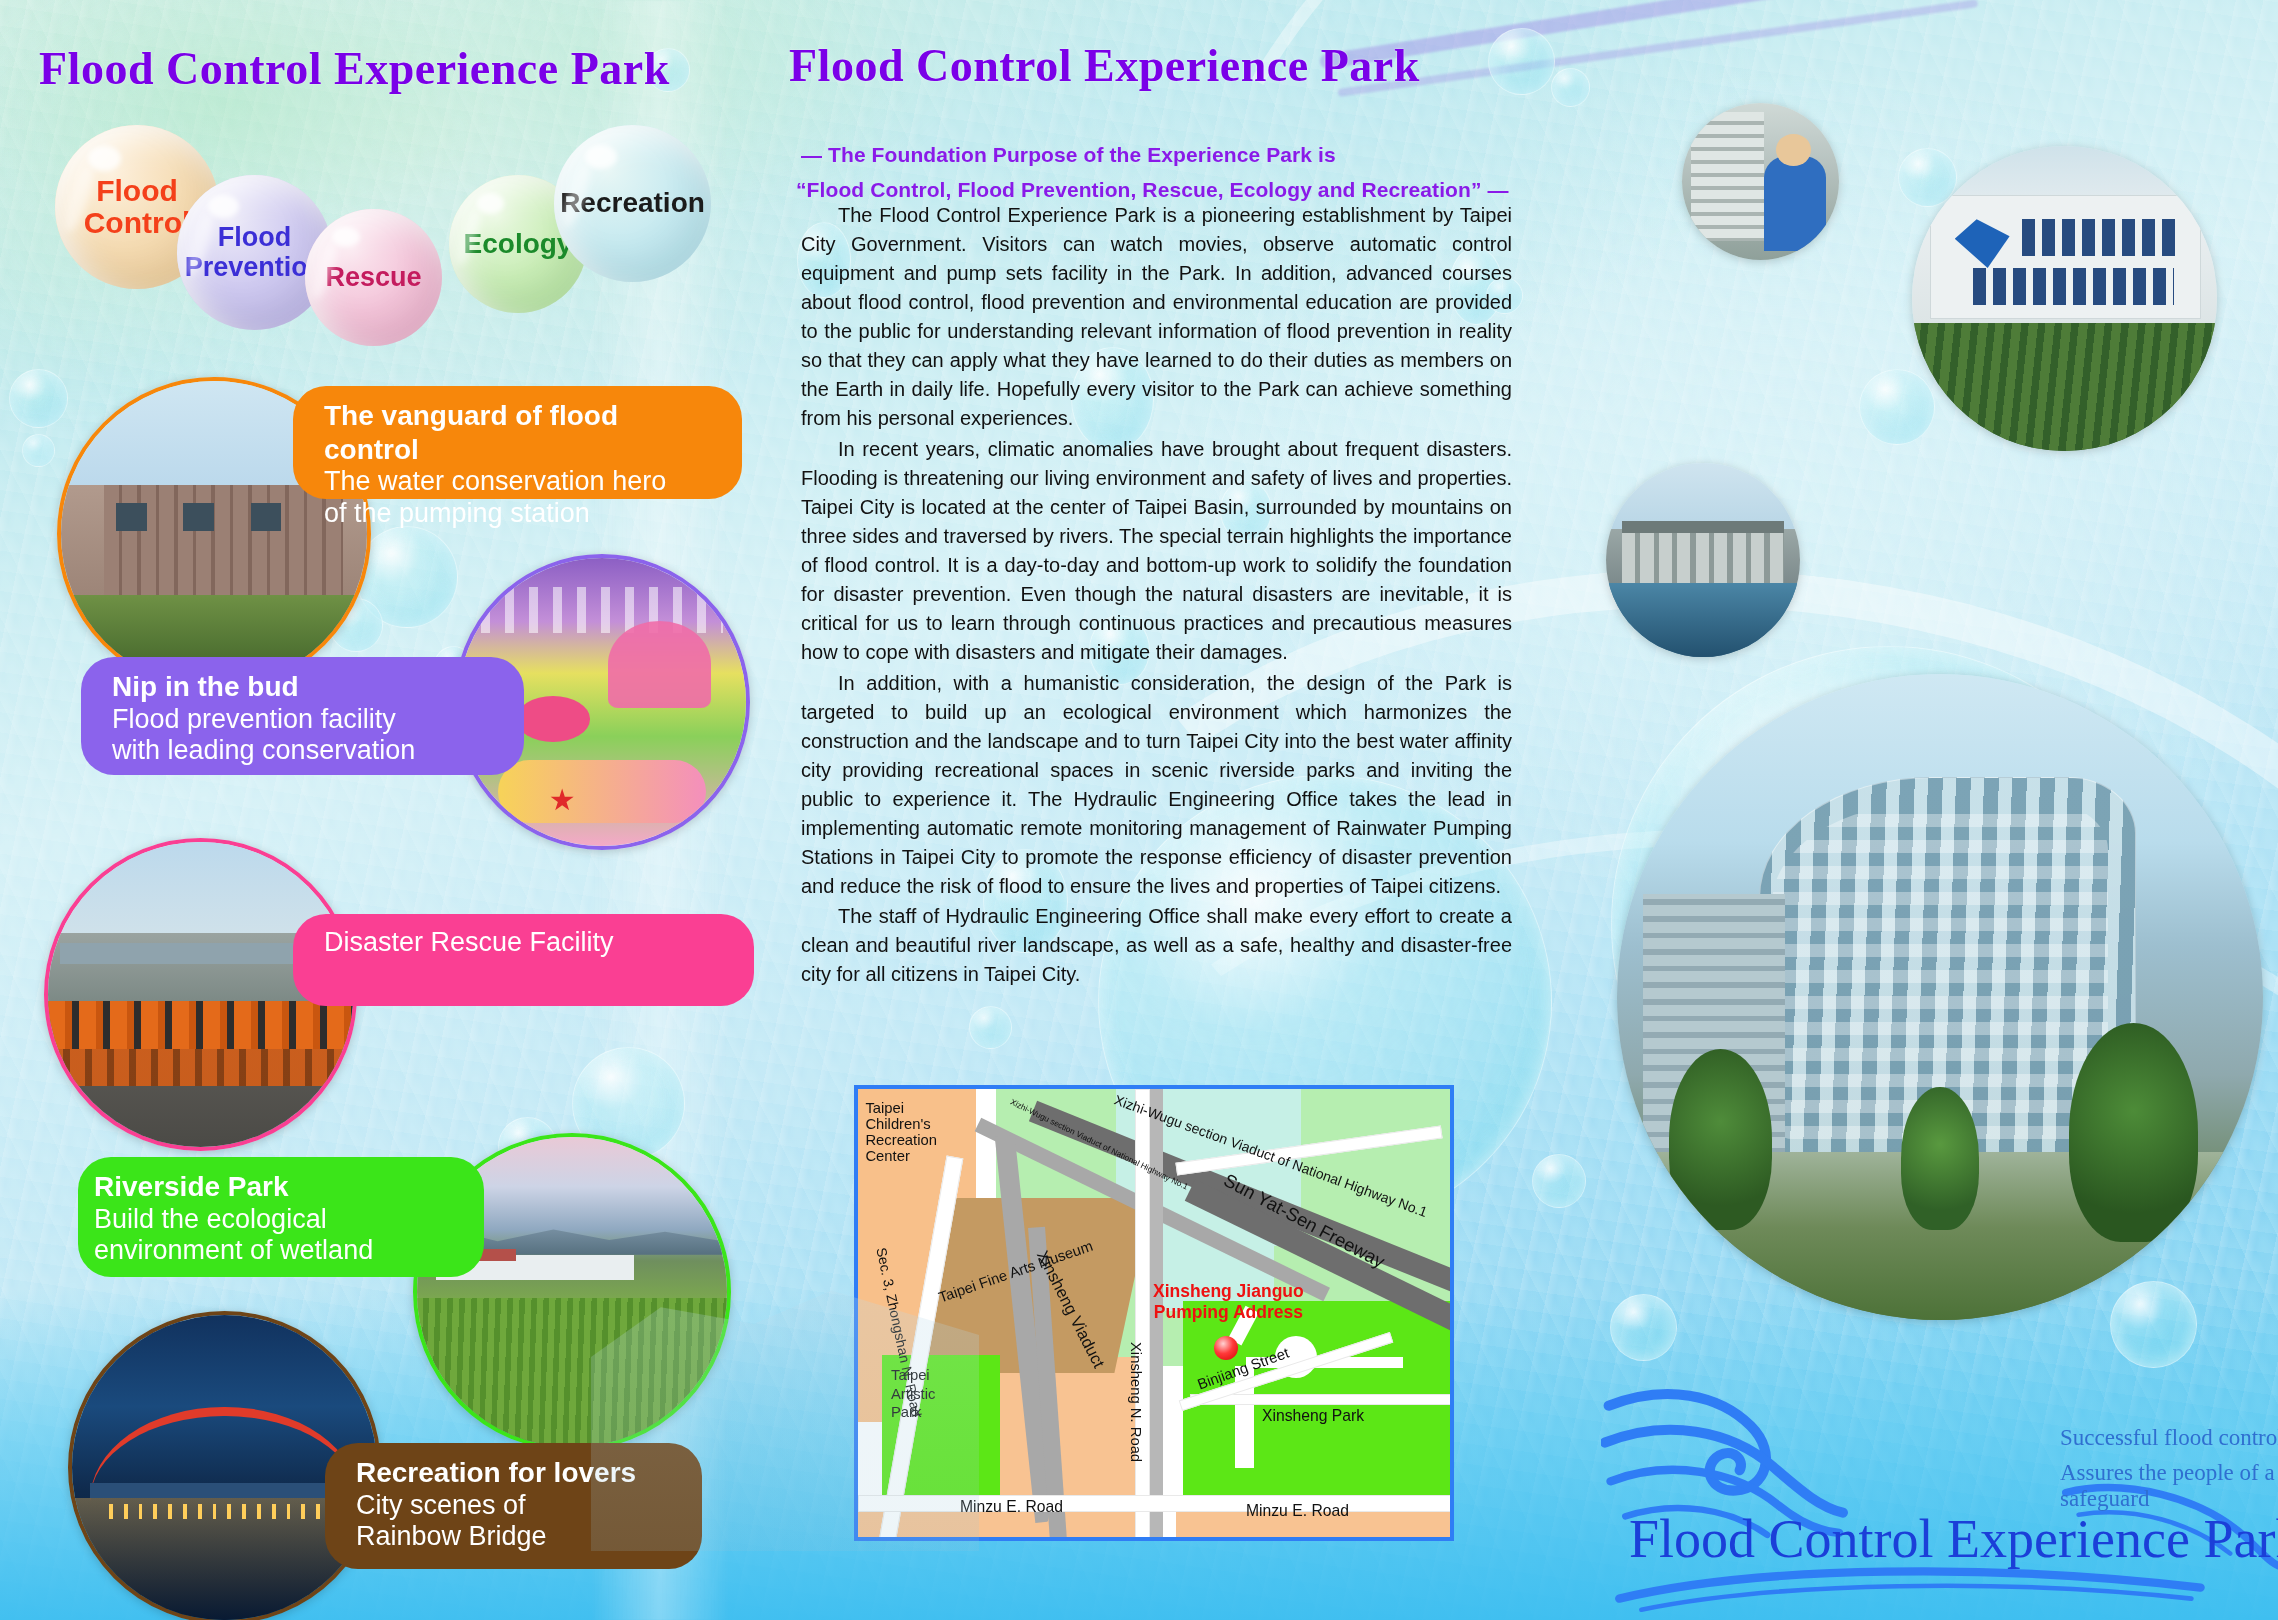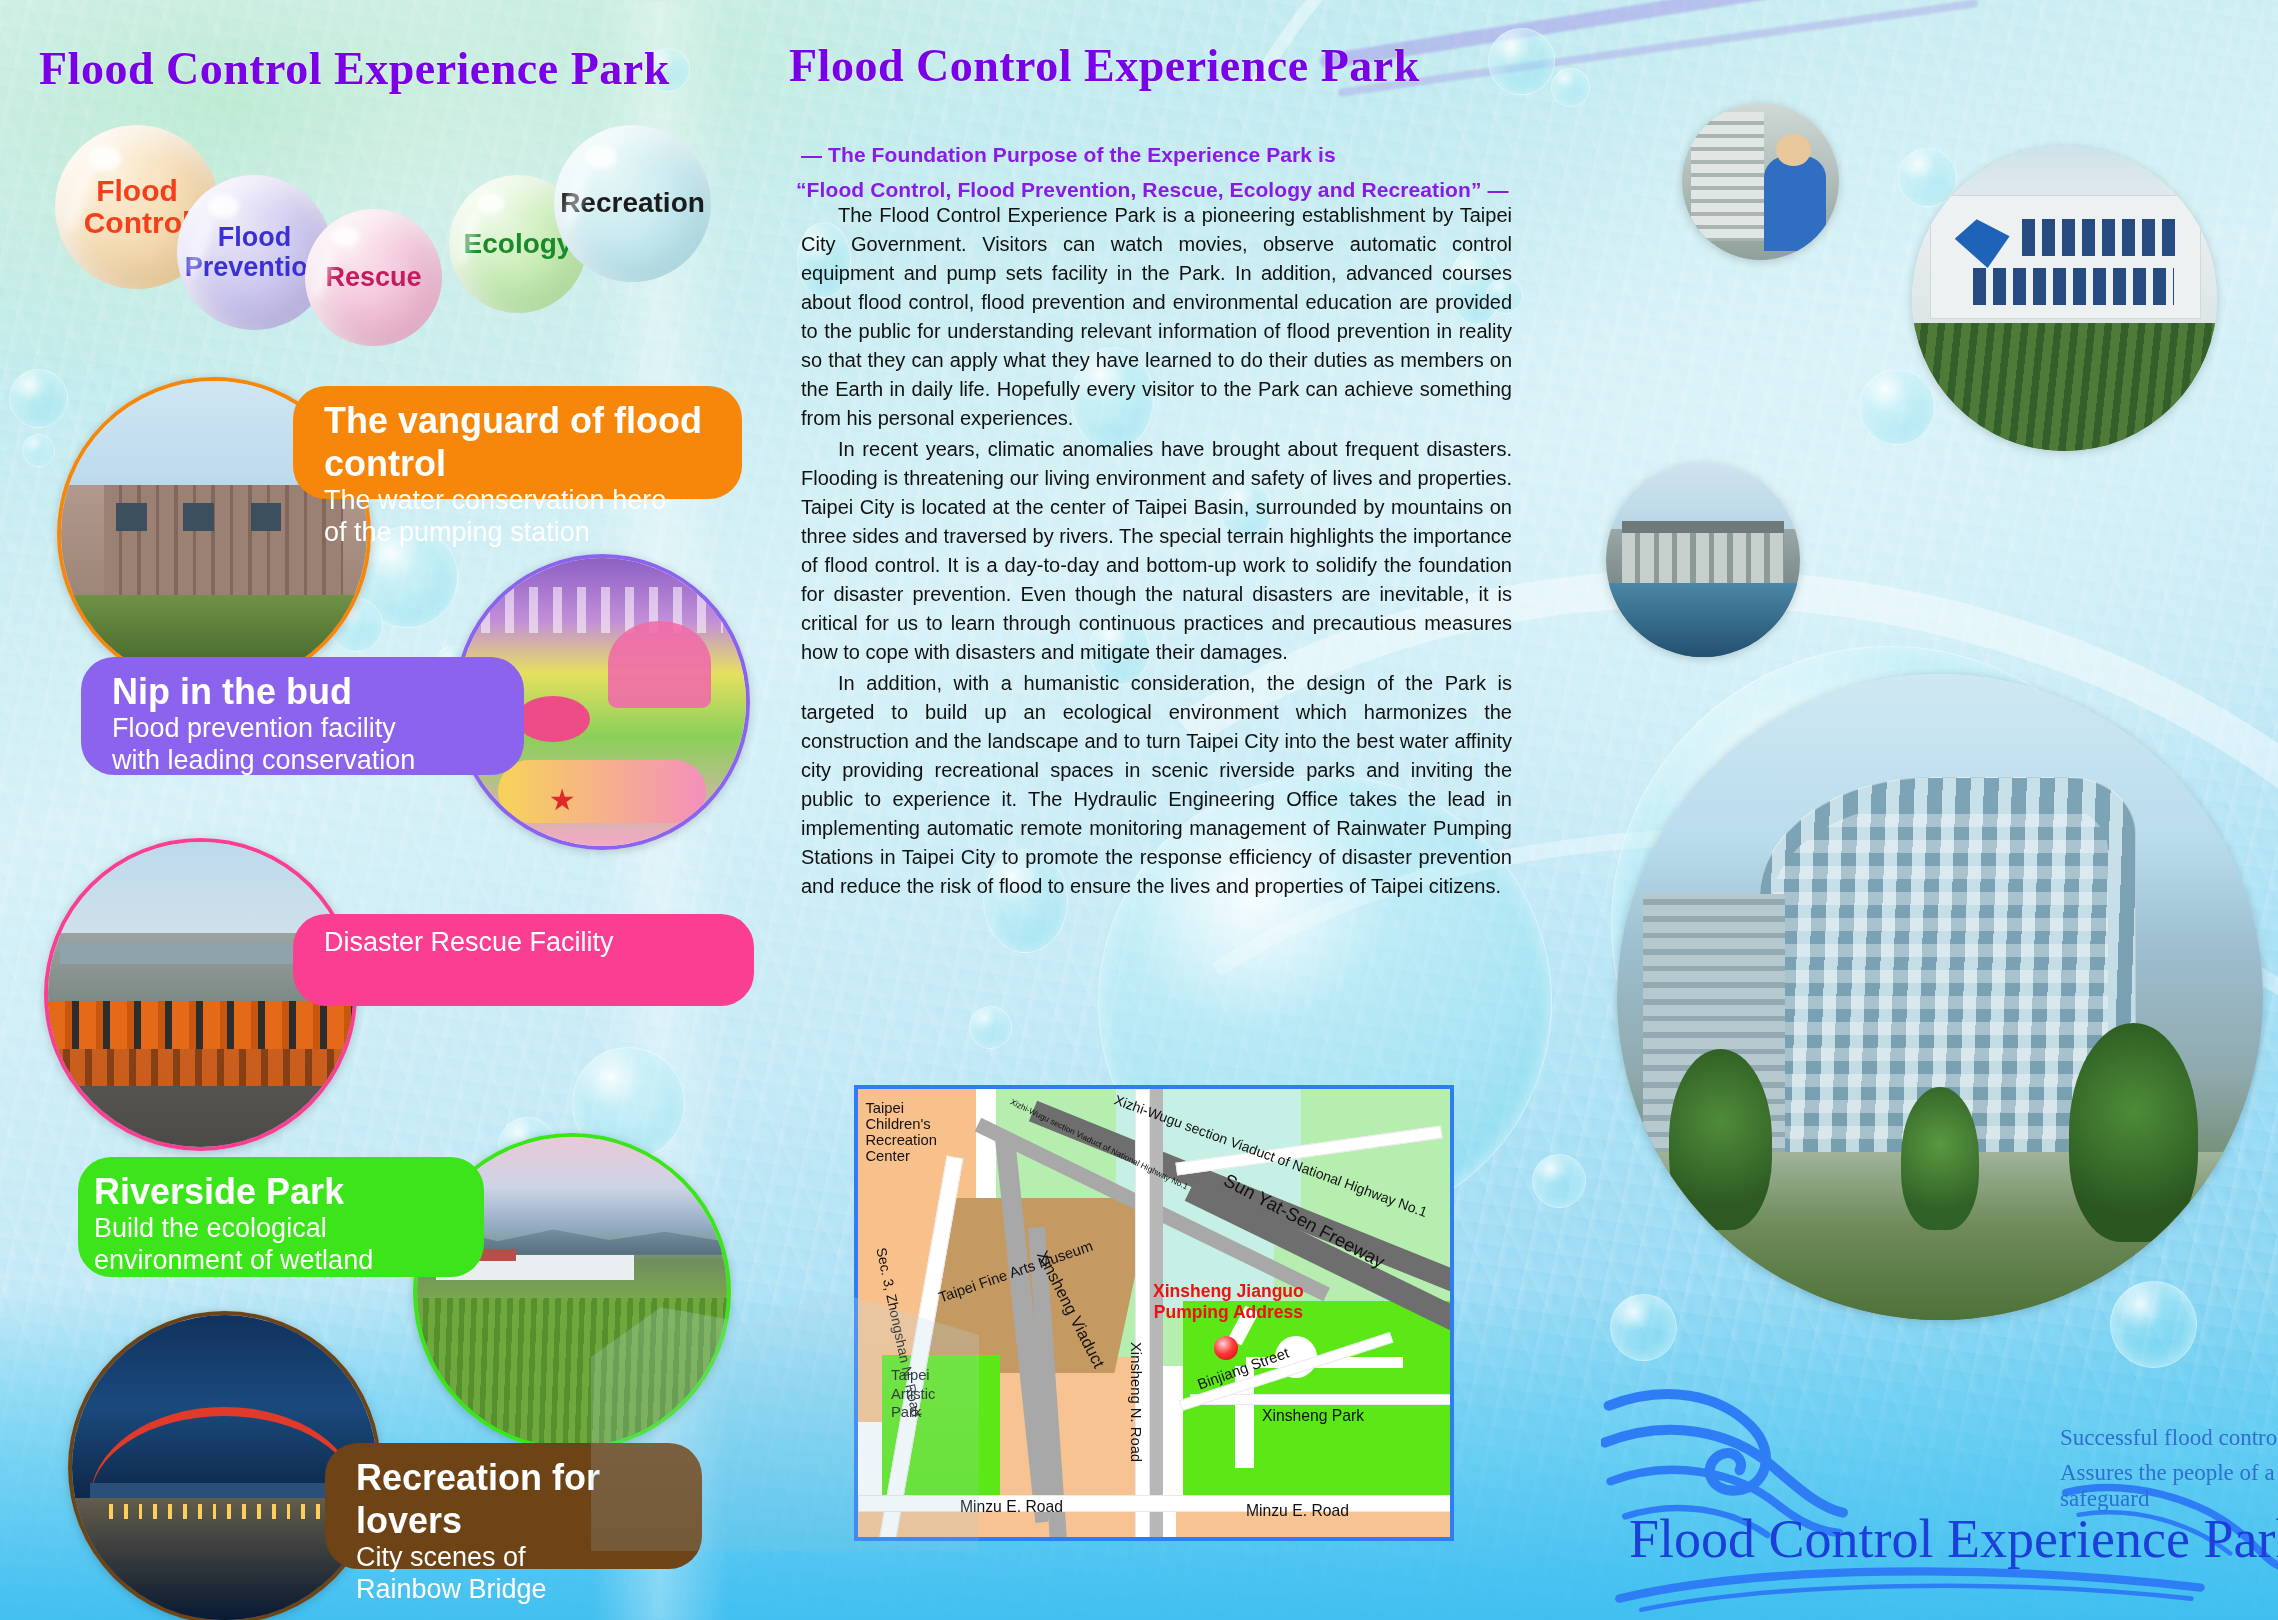--- a/index.html
+++ b/index.html
@@ -108,21 +108,21 @@
     position:absolute;border-radius:50%;overflow:hidden;
     box-shadow:0 1.8px 9.2px rgba(0,0,0,.18);
   }
   .photo .inner{position:absolute;inset:0;}
 
   
   .banner{
     position:absolute;border-radius:33px;color:#fff;
     padding:13px 28px 16.6px 31px;box-sizing:border-box;
   }
-  .banner .b-title{font-weight:bold;font-size:36px;line-height:1.2;}
+  .banner .b-title{font-weight:bold;font-size:28px;line-height:1.2;}
   .banner .b-sub{font-size:27px;line-height:1.17;font-weight:normal;}
 
   
   #map-box{
     position:absolute;left:854px;top:1085px;width:600px;height:456px;
     border:4.6px solid #2f7df5;background:#fff;overflow:hidden;box-sizing:border-box;
   }
   .mz{position:absolute;}
   .m-label{position:absolute;font-size:14px;color:#111;font-weight:normal;white-space:nowrap;}
   .m-road{position:absolute;background:#fff;border:1.8px solid #e9e9e9;box-sizing:border-box;}
@@ -278,20 +278,21 @@
 </div>
 
 <div class="hdr" id="hdr-center">Flood Control Experience Park</div>
 <div class="sub" id="sub1">— The Foundation Purpose of the Experience Park is</div>
 <div class="sub" id="sub2">“Flood Control, Flood Prevention, Rescue, Ecology and Recreation”  —</div>
 
 <div id="body-copy">
   <p>The Flood Control Experience Park is a pioneering establishment by Taipei City Government. Visitors can watch movies, observe automatic control equipment and pump sets facility in the Park. In addition, advanced courses about flood control, flood prevention and environmental education are provided to the public for understanding relevant information of flood prevention in reality so that they can apply what they have learned to do their duties as members on the Earth in daily life. Hopefully every visitor to the Park can achieve something from his personal experiences.</p>
   <p>In recent years, climatic anomalies have brought about frequent disasters.  Flooding is threatening our living environment and safety of lives and properties. Taipei City is located at the center of Taipei Basin, surrounded by mountains on three sides and traversed by rivers. The special terrain highlights the importance of flood control. It is a day-to-day and bottom-up work to solidify the foundation for disaster prevention. Even though the natural disasters are inevitable, it is critical for us to learn through continuous practices and precautious measures how to cope with disasters and mitigate their damages.</p>
   <p>In addition, with a humanistic consideration, the design of the Park is targeted to build up an ecological environment which harmonizes the construction and the landscape and to turn Taipei City into the best water affinity city providing recreational spaces in scenic riverside parks and inviting the public to experience it. The Hydraulic Engineering Office takes the lead in implementing automatic remote monitoring management of Rainwater Pumping Stations in Taipei City to promote the response efficiency of disaster prevention and reduce the risk of flood to ensure the lives and properties of Taipei citizens.</p>
+  <p>The staff of Hydraulic Engineering Office shall make every effort to create a clean and beautiful river landscape, as well as a safe, healthy and disaster-free city for all citizens in Taipei City.</p>
 </div>
 
 <div id="map-box">
 
   <div class="mz" style="left:0;top:0;width:100%;height:100%;background:#ffffff;"></div>
 
   <div class="mz" style="left:138px;top:0;width:461px;height:277px;background:#b6eeb0;"></div>
   <div class="mz" style="left:258px;top:0;width:185px;height:157px;background:#c6f0e6;"></div>
   <div class="mz" style="left:305px;top:111px;width:111px;height:111px;background:#c6f0e6;"></div>
 

